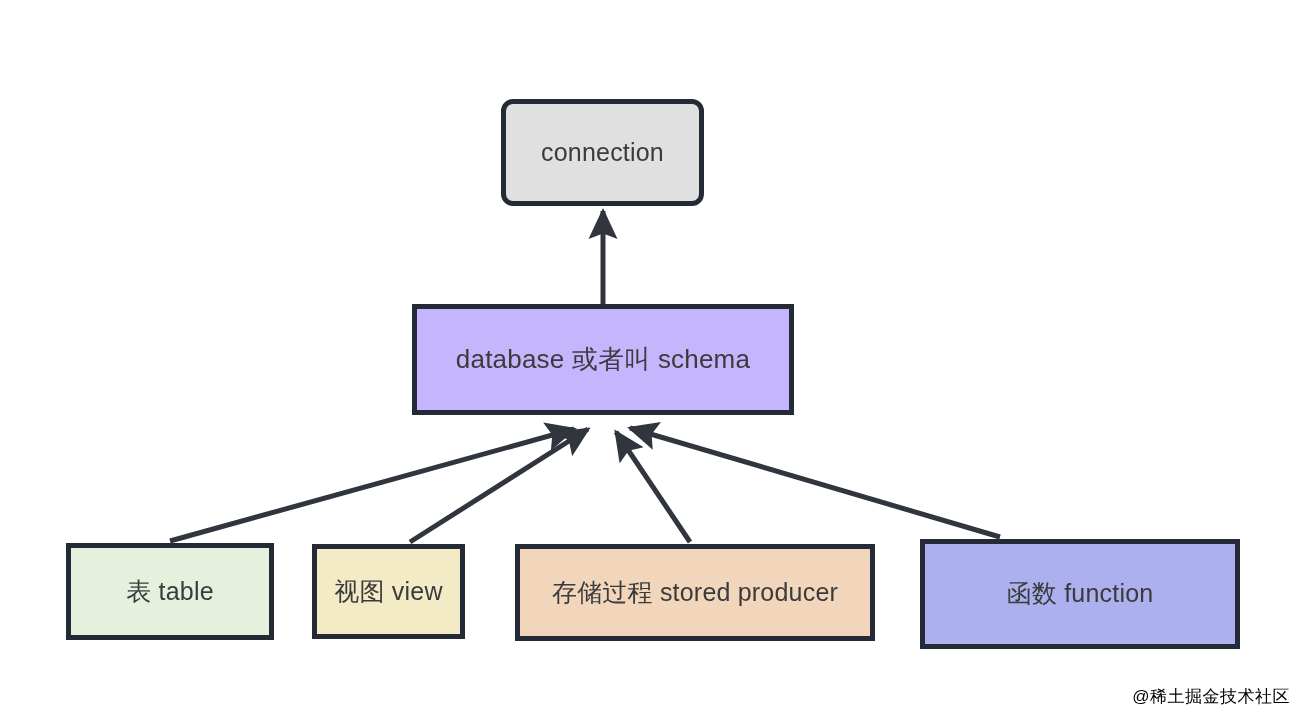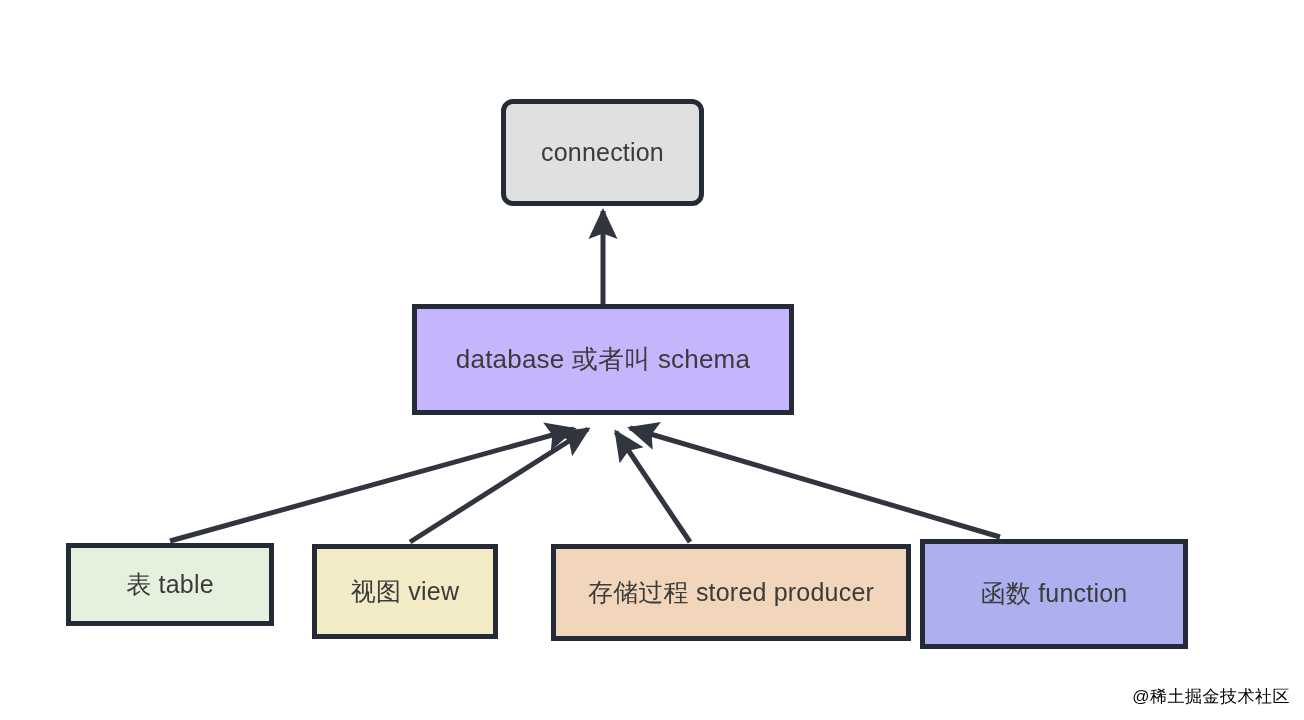--- a/index.html
+++ b/index.html
@@ -53,45 +53,44 @@
     height: 111px;
     background: #c4b5fd;
     font-size: 26px;
   }
 
   
   #node-table {
     left: 66px;
     top: 543px;
     width: 208px;
-    height: 83px;
+    height: 97px;
     background: #e5f1dd;
     font-size: 25px;
   }
   #node-view {
     left: 312px;
     top: 544px;
-    width: 186px;
+    width: 153px;
     height: 95px;
     background: #f2ebc6;
     font-size: 25px;
   }
   #node-stored-producer {
     left: 515px;
     top: 544px;
     width: 360px;
     height: 97px;
     background: #f1d6bb;
     font-size: 25px;
-    margin-left: 36px;
   }
   #node-function {
     left: 920px;
     top: 539px;
-    width: 268px;
+    width: 320px;
     height: 110px;
     background: #acb0ef;
     font-size: 25px;
     text-align: center;
   }
 
   .node-label {
     display: block;
     white-space: nowrap;
     line-height: 1.1;

